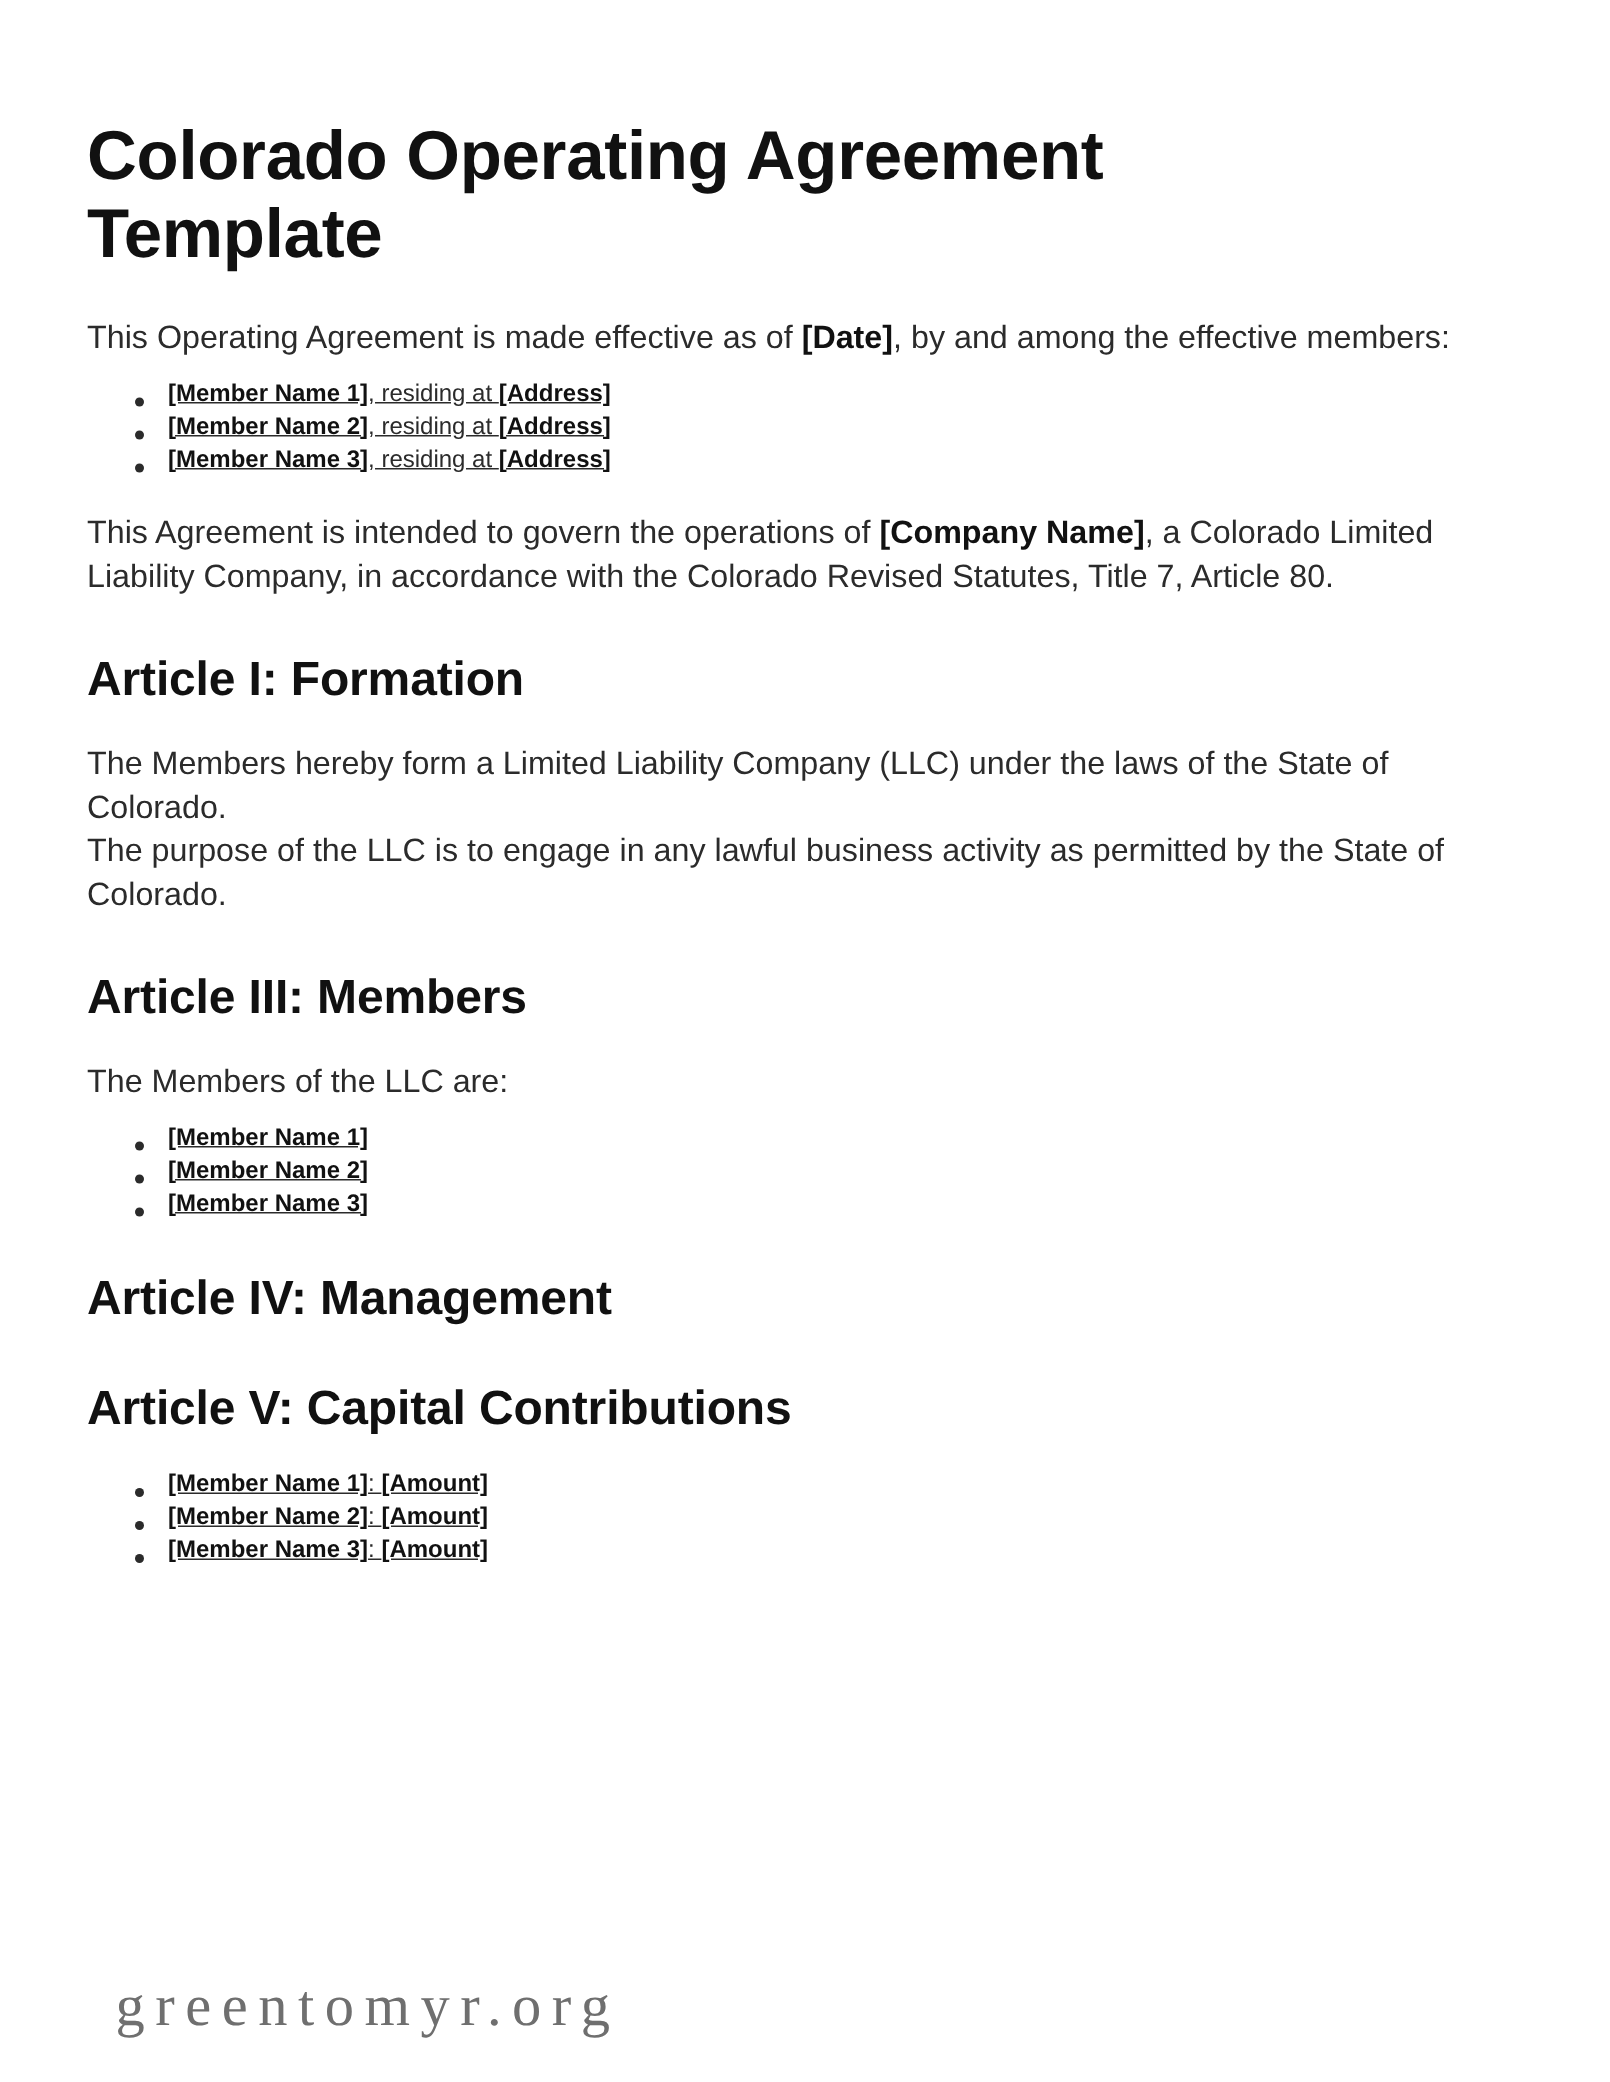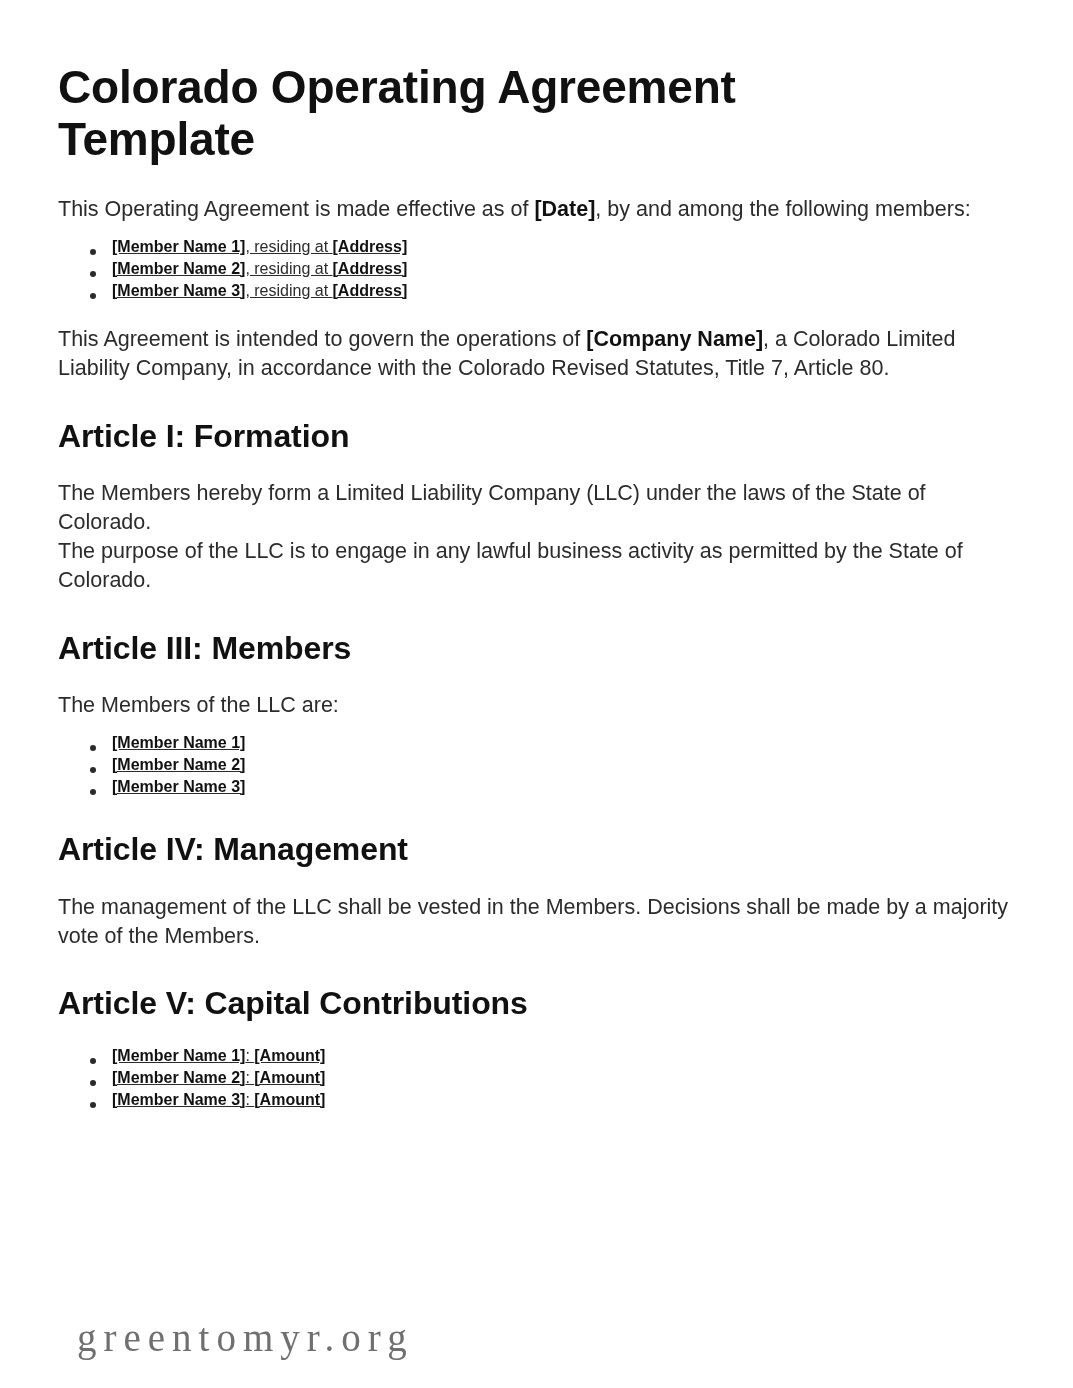--- a/index.html
+++ b/index.html
@@ -21,21 +21,21 @@
     height: 1388px;
     box-sizing: border-box;
     padding: 62px 58px 0 58px;
   }
   .doc-title {
     font-size: 46px;
     line-height: 1.12;
     font-weight: bold;
     color: #111111;
     letter-spacing: -0.2px;
-    margin: 0 0 30px 0;
+    margin: 16px 0 30px 0;
     max-width: 790px;
   }
   p.body-text {
     font-size: 21.5px;
     line-height: 1.34;
     margin: 0 0 0 0;
     color: #2b2b2b;
     max-width: 958px;
   }
   h2.article-heading {
@@ -89,21 +89,21 @@
     margin-left: 42px;
   }
 </style>
 </head>
 <body>
 
 <div class="page">
 
   <h1 class="doc-title">Colorado Operating Agreement Template</h1>
 
-  <p class="body-text"><span>This Operating Agreement is made effective as of </span><span class="strong">[Date]</span><span>, by and among the following members:</span></p>
+  <p class="body-text"><span>This Operating Agreement is made effective as of </span><span class="strong">[Date]</span><span>, by and among the effective members:</span></p>
 
   <ul class="doc-list">
     <li><span class="strong">[Member Name 1]</span><span>, residing at </span><span class="strong">[Address]</span></li>
     <li><span class="strong">[Member Name 2]</span><span>, residing at </span><span class="strong">[Address]</span></li>
     <li><span class="strong">[Member Name 3]</span><span>, residing at </span><span class="strong">[Address]</span></li>
   </ul>
 
   <div class="spacer-after-para"></div>
 
   <p class="body-text"><span>This Agreement is intended to govern the operations of </span><span class="strong">[Company Name]</span><span>, a Colorado Limited Liability Company, in accordance with the Colorado Revised Statutes, Title 7, Article 80.</span></p>
@@ -115,21 +115,20 @@
 
   <h2 class="article-heading">Article III: Members</h2>
   <p class="body-text">The Members of the LLC are:</p>
   <ul class="doc-list">
     <li><span class="strong">[Member Name 1]</span></li>
     <li><span class="strong">[Member Name 2]</span></li>
     <li><span class="strong">[Member Name 3]</span></li>
   </ul>
 
   <h2 class="article-heading">Article IV: Management</h2>
-  <p class="body-text">The management of the LLC shall be vested in the Members. Decisions shall be made by a majority vote of the Members.</p>
 
   <h2 class="article-heading">Article V: Capital Contributions</h2>
   <ul class="doc-list">
     <li><span class="strong">[Member Name 1]</span><span>: </span><span class="strong">[Amount]</span></li>
     <li><span class="strong">[Member Name 2]</span><span>: </span><span class="strong">[Amount]</span></li>
     <li><span class="strong">[Member Name 3]</span><span>: </span><span class="strong">[Amount]</span></li>
   </ul>
 
   <div class="watermark">greentomyr.org</div>
 

